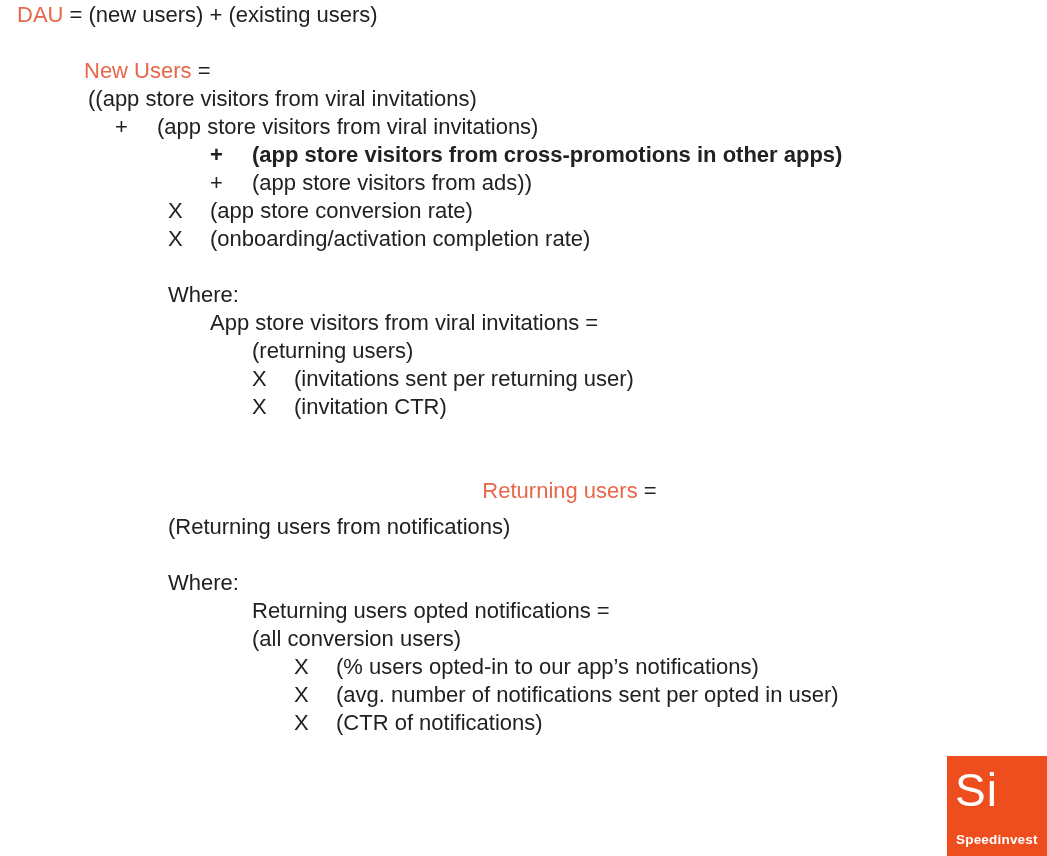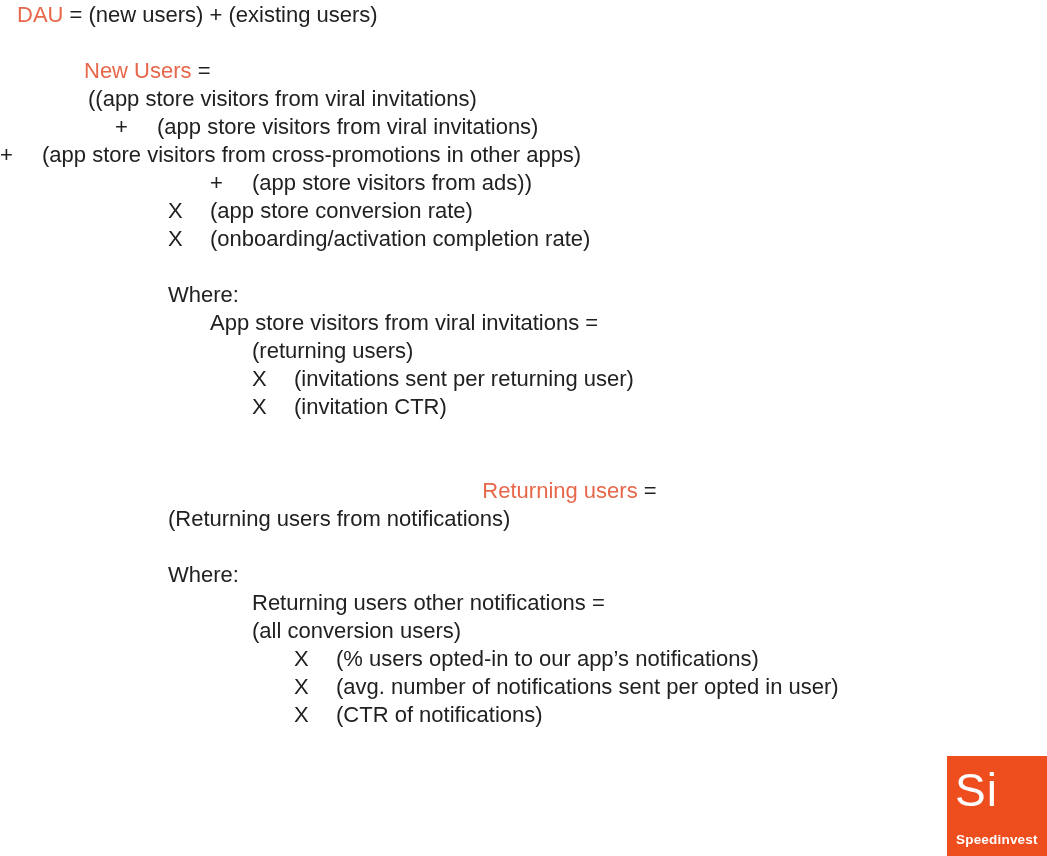--- a/index.html
+++ b/index.html
@@ -43,37 +43,37 @@
 </style>
 </head>
 <body>
 
 <div class="formula">
     <div class="line" style="padding-left: 17px;"><span class="accent">DAU</span><span class="txt"> = (new users) + (existing users)</span></div>
     <div class="line"></div>
     <div class="line" style="padding-left: 84px;"><span class="accent">New Users</span><span class="txt"> =</span></div>
     <div class="line" style="padding-left: 88px;"><span class="txt">((app store visitors from viral invitations)</span></div>
     <div class="line" style="padding-left: 115px;"><span class="op">+</span><span class="txt">(app store visitors from viral invitations)</span></div>
-    <div class="line" style=""><span class="op">+</span><span class="txt">(app store visitors from cross-promotions in other apps)</span></div>
+    <div class="line" style="padding-left: 210px; font-weight: bold;"><span class="op">+</span><span class="txt">(app store visitors from cross-promotions in other apps)</span></div>
     <div class="line" style="padding-left: 210px;"><span class="op">+</span><span class="txt">(app store visitors from ads))</span></div>
     <div class="line" style="padding-left: 168px;"><span class="op">X</span><span class="txt">(app store conversion rate)</span></div>
     <div class="line" style="padding-left: 168px;"><span class="op">X</span><span class="txt">(onboarding/activation completion rate)</span></div>
     <div class="line"></div>
     <div class="line" style="padding-left: 168px;"><span class="txt">Where:</span></div>
     <div class="line" style="padding-left: 210px;"><span class="txt">App store visitors from viral invitations =</span></div>
     <div class="line" style="padding-left: 252px;"><span class="txt">(returning users)</span></div>
     <div class="line" style="padding-left: 252px;"><span class="op">X</span><span class="txt">(invitations sent per returning user)</span></div>
     <div class="line" style="padding-left: 252px;"><span class="op">X</span><span class="txt">(invitation CTR)</span></div>
     <div class="line"></div>
     <div class="line"></div>
     <div class="line" style="padding-left: 92px; text-align: center;"><span class="accent">Returning users</span><span class="txt"> =</span></div>
-    <div class="line" style="padding-left: 168px;"><span class="txt">(Returning users from notifications)</span></div>
+    <div class="line" style="padding-left: 168px; margin-top: 8px;"><span class="txt">(Returning users from notifications)</span></div>
     <div class="line"></div>
     <div class="line" style="padding-left: 168px;"><span class="txt">Where:</span></div>
-    <div class="line" style="padding-left: 252px;"><span class="txt">Returning users other notifications =</span></div>
+    <div class="line" style="padding-left: 252px;"><span class="txt">Returning users opted notifications =</span></div>
     <div class="line" style="padding-left: 252px;"><span class="txt">(all conversion users)</span></div>
     <div class="line" style="padding-left: 294px;"><span class="op">X</span><span class="txt">(% users opted-in to our app’s notifications)</span></div>
     <div class="line" style="padding-left: 294px;"><span class="op">X</span><span class="txt">(avg. number of notifications sent per opted in user)</span></div>
     <div class="line" style="padding-left: 294px;"><span class="op">X</span><span class="txt">(CTR of notifications)</span></div>
   </div>
 
 <div class="logo">
   <div class="logo-si">Si</div>
   <div class="logo-name">Speedinvest</div>
 </div>

